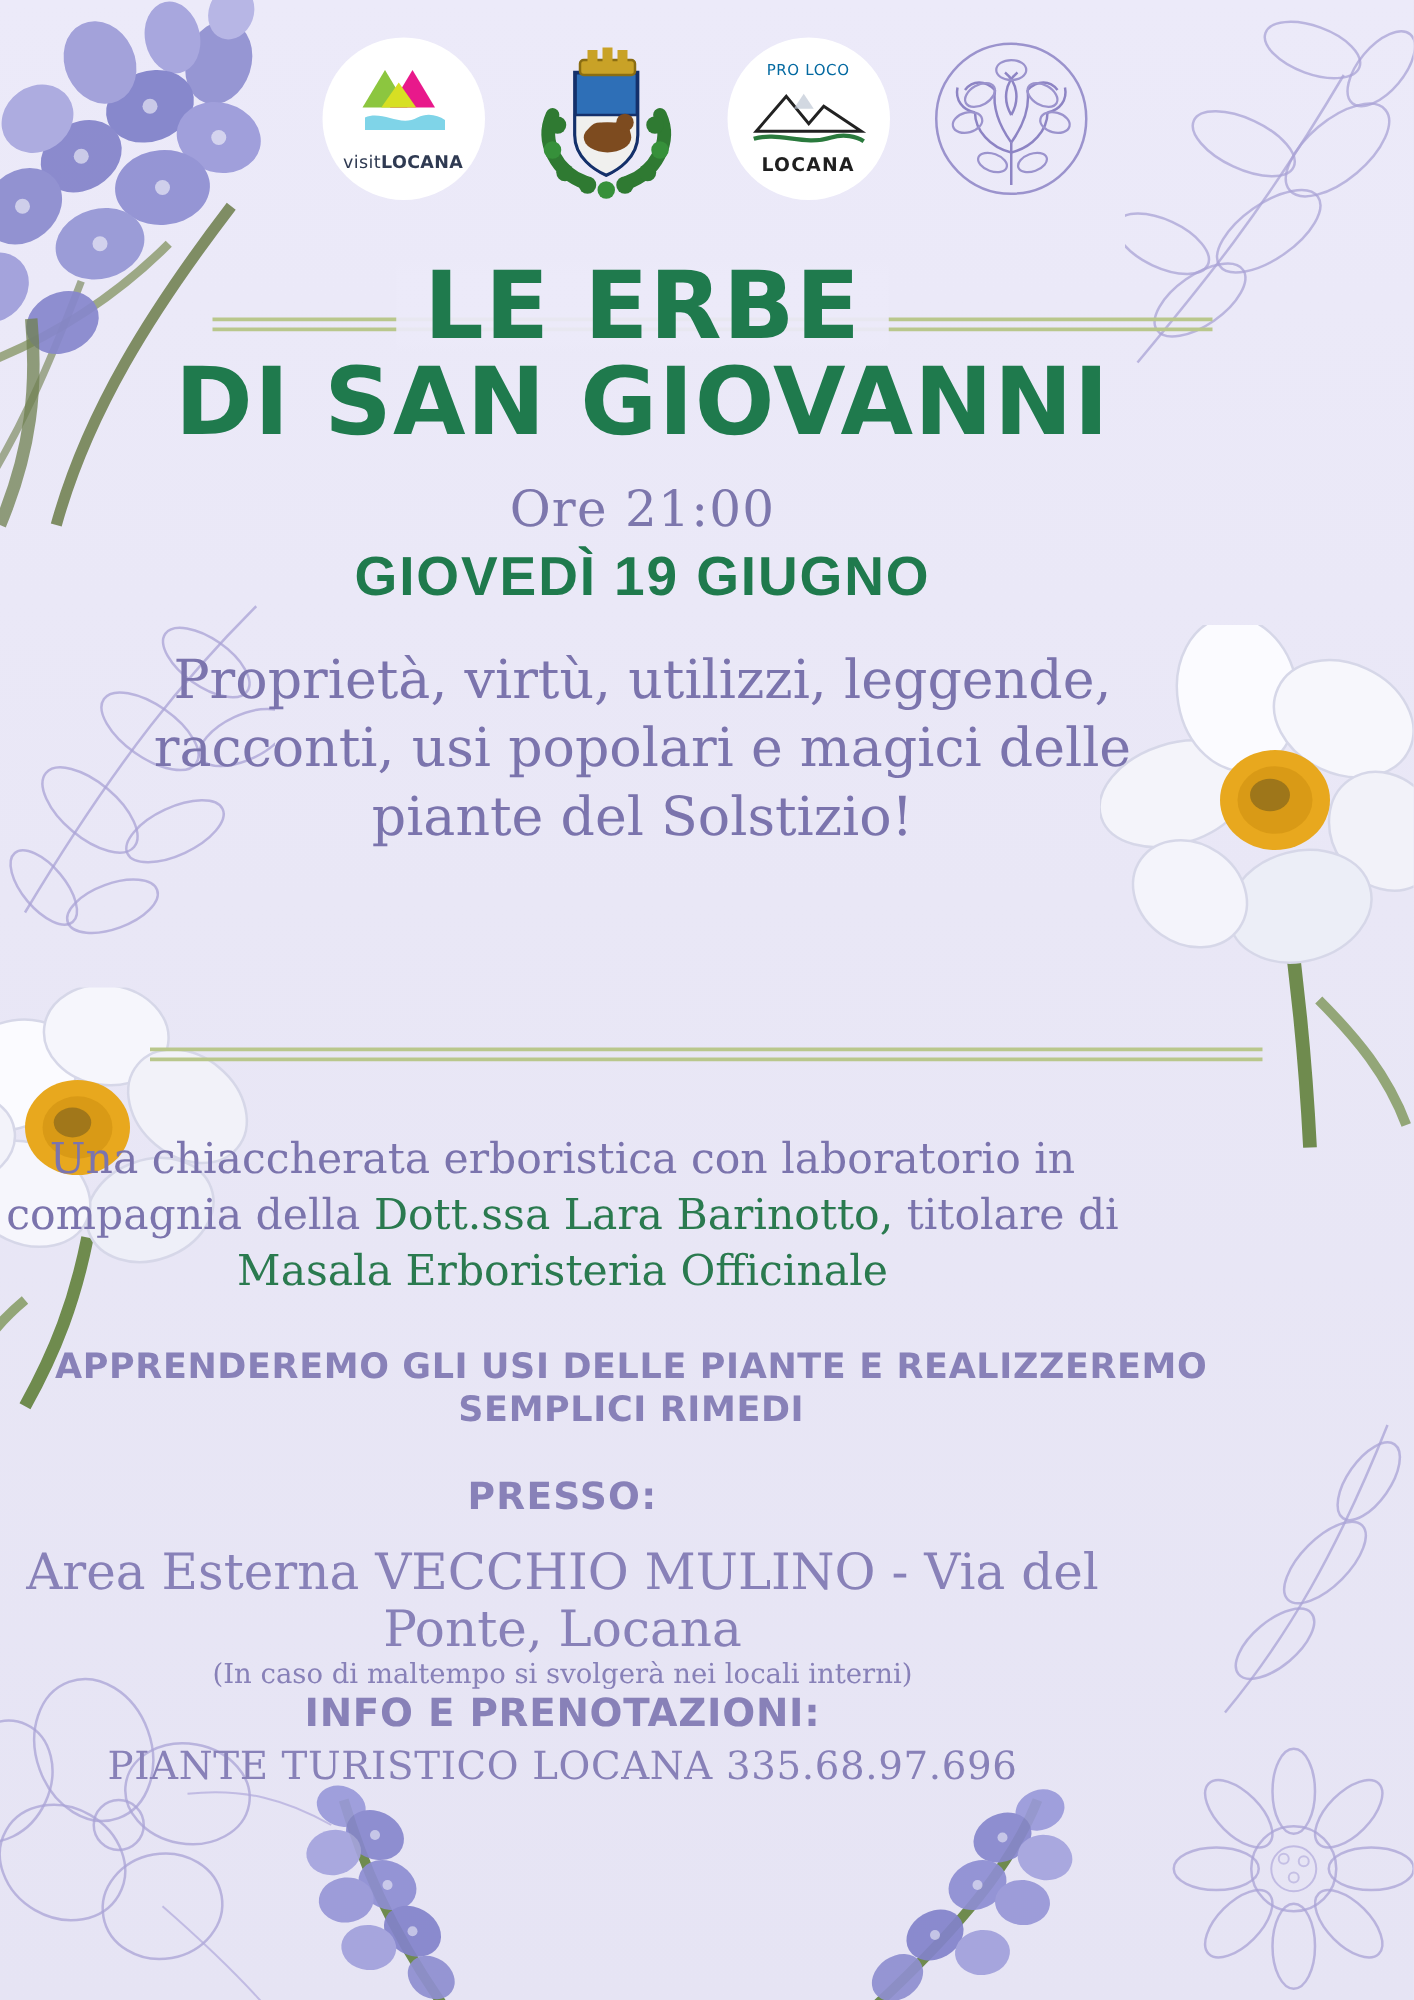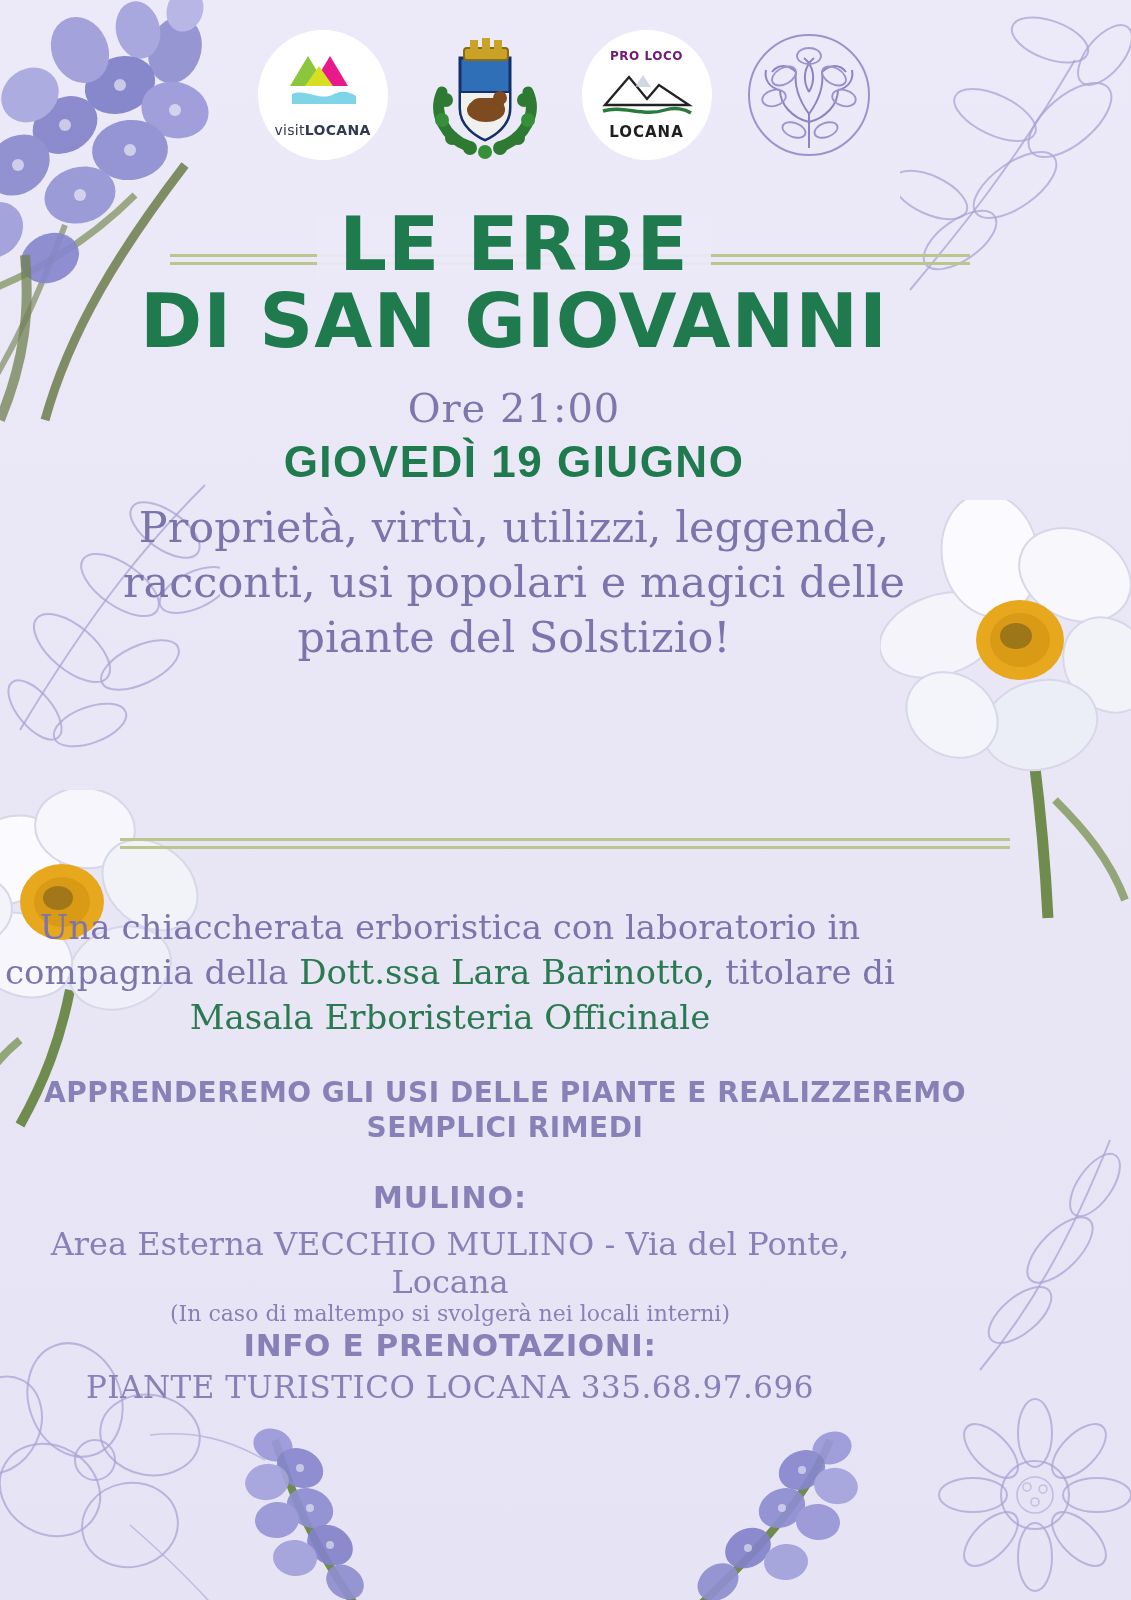--- a/index.html
+++ b/index.html
@@ -80,22 +80,22 @@
   .logo-visit .tag {
     font-family: "DejaVu Sans", sans-serif;
     font-size: 14px;
     letter-spacing: .3px;
     color: #2f3a52;
   }
   .logo-visit .tag b { font-weight: 700; }
 
   .logo-proloco .pl-top {
     font-size: 12px;
-    font-weight: 700;
-    color: #701a75;
+    font-weight: 400;
+    color: #0369a1;
     letter-spacing: .5px;
   }
   .logo-proloco .pl-bottom {
     font-size: 15px;
     font-weight: 700;
     color: #1f1f1f;
     letter-spacing: 1px;
   }
   .logo-proloco .pl-inner {
     display: flex;
@@ -160,21 +160,21 @@
   .date {
     margin-top: 6px;
     font-family: Liberation Sans, sans-serif;
     font-weight: 700;
     font-size: 44px;
     color: #1f7a4d;
     letter-spacing: 1.5px;
   }
 
   .subtitle {
-    margin: 13px auto 0;
+    margin: 30px auto 0;
     width: 800px;
     font-family: "DejaVu Serif", serif;
     font-size: 43px;
     line-height: 1.28;
     color: #7b74ad;
     text-align: center;
   }
 
   
   .rule-mid {
@@ -228,23 +228,23 @@
 
   .presso-label {
     margin-top: 34px;
     font-family: "DejaVu Sans", sans-serif;
     font-weight: 700;
     font-size: 30px;
     color: #8881b8;
     letter-spacing: 1px;
   }
   .presso-value {
-    margin-top: 10px;
+    margin-top: 20px;
     font-family: "DejaVu Serif", serif;
-    font-size: 32px;
+    font-size: 40px;
     color: #8881b8;
   }
   .presso-note {
     margin-top: 0px;
     font-family: "DejaVu Serif", serif;
     font-size: 22px;
     color: #8881b8;
   }
   .info-label {
     margin-top: 1px;
@@ -576,21 +576,21 @@
       <div class="l2"></div>
   </div>
 
   <div class="body-wrap">
     <p class="desc">
       <span>Una chiaccherata erboristica con laboratorio in compagnia della </span><span class="green">Dott.ssa Lara Barinotto,</span><span> titolare di </span><span class="green">Masala Erboristeria Officinale</span>
     </p>
 
     <p class="headline">APPRENDEREMO GLI USI DELLE PIANTE E REALIZZEREMO SEMPLICI RIMEDI</p>
 
-    <div class="presso-label">MULINO:</div>
+    <div class="presso-label">PRESSO:</div>
     <div class="presso-value">Area Esterna VECCHIO MULINO - Via del Ponte, Locana</div>
     <div class="presso-note">(In caso di maltempo si svolgerà nei locali interni)</div>
 
     <div class="info-label">INFO E PRENOTAZIONI:</div>
     <div class="info-value">PIANTE TURISTICO LOCANA 335.68.97.696</div>
   </div>
 
 </div>
 
 </body></html>

